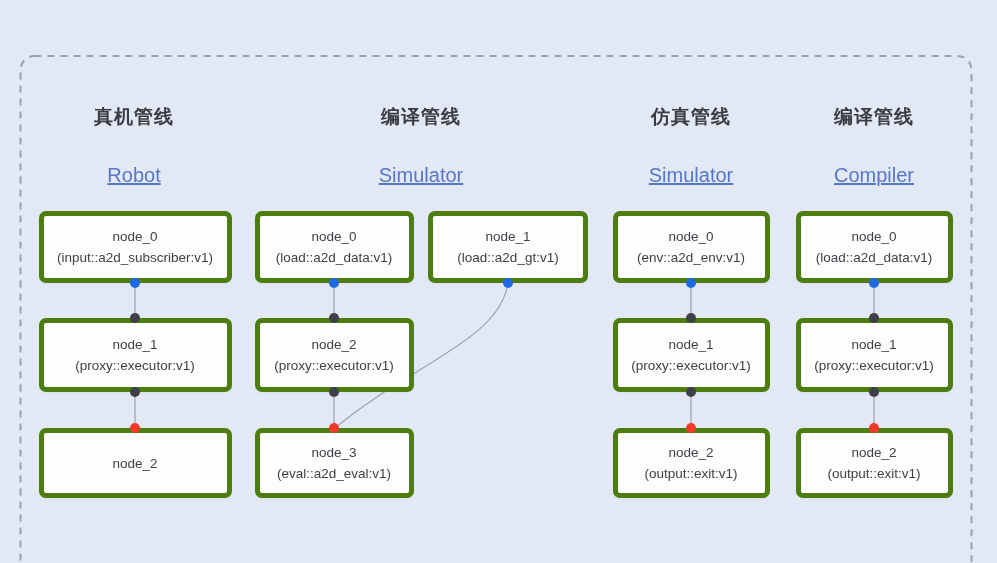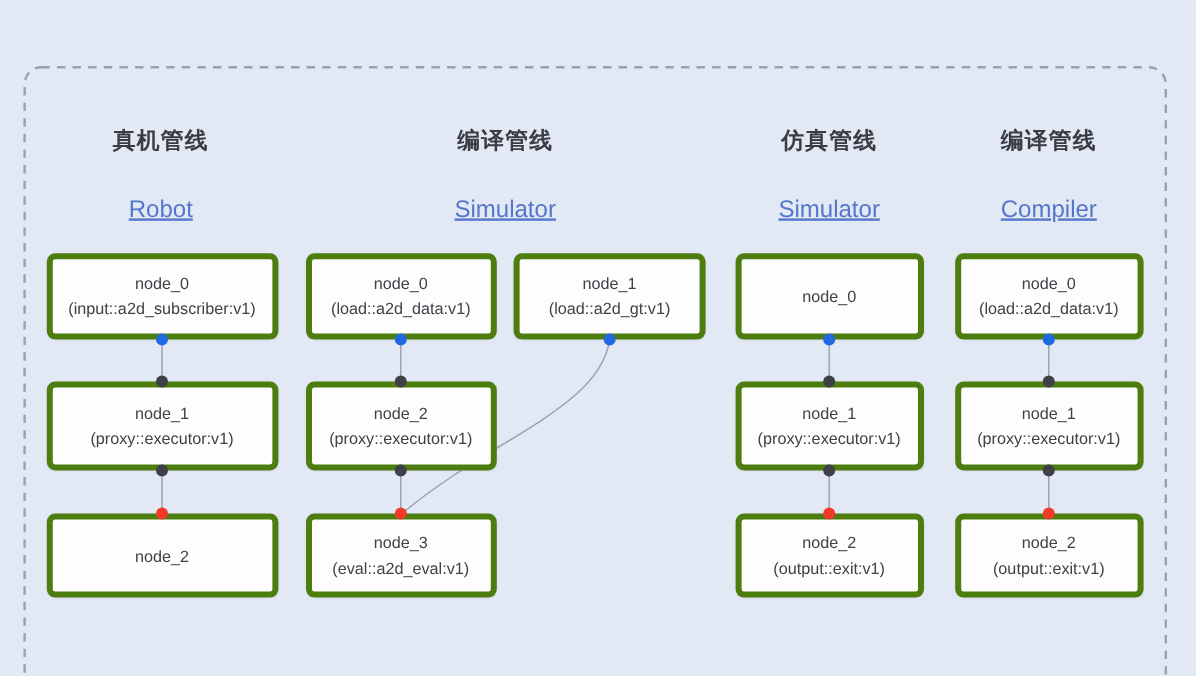--- a/index.html
+++ b/index.html
@@ -98,20 +98,21 @@
     <div class="dot" style="left: 329px; top: 347px; background: rgb(61, 64, 70);"></div>
     <div class="node" style="left: 254.5px; top: 388px; width: 159px; height: 70px;">
       <span>node_3</span>
       <span>(eval::a2d_eval:v1)</span>
     </div>
     <div class="dot" style="left: 329px; top: 383px; background: rgb(242, 58, 43);"></div>
     <div class="title-cn" style="left: 691px; top: 64px;">仿真管线</div>
     <div class="title-en" style="left: 691px; top: 124px;">Simulator</div>
     <div class="node" style="left: 612.5px; top: 171px; width: 157px; height: 72px;">
       <span>node_0</span>
+      <span>(env::a2d_env:v1)</span>
     </div>
     <div class="dot" style="left: 686px; top: 238px; background: rgb(31, 106, 224);"></div>
     <div class="node" style="left: 612.5px; top: 278px; width: 157px; height: 74px;">
       <span>node_1</span>
       <span>(proxy::executor:v1)</span>
     </div>
     <div class="dot" style="left: 686px; top: 273px; background: rgb(61, 64, 70);"></div>
     <div class="dot" style="left: 686px; top: 347px; background: rgb(61, 64, 70);"></div>
     <div class="node" style="left: 612.5px; top: 388px; width: 157px; height: 70px;">
       <span>node_2</span>

